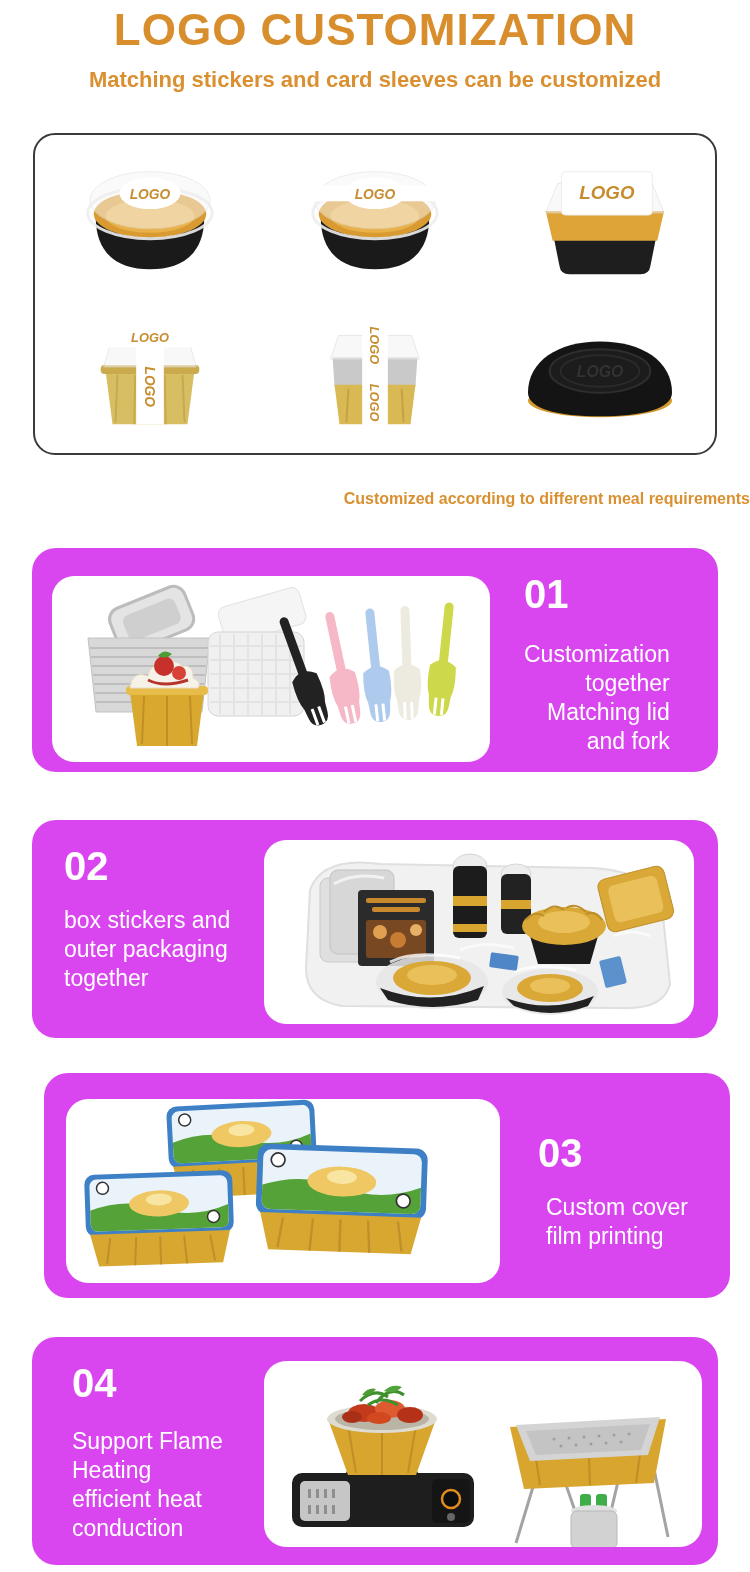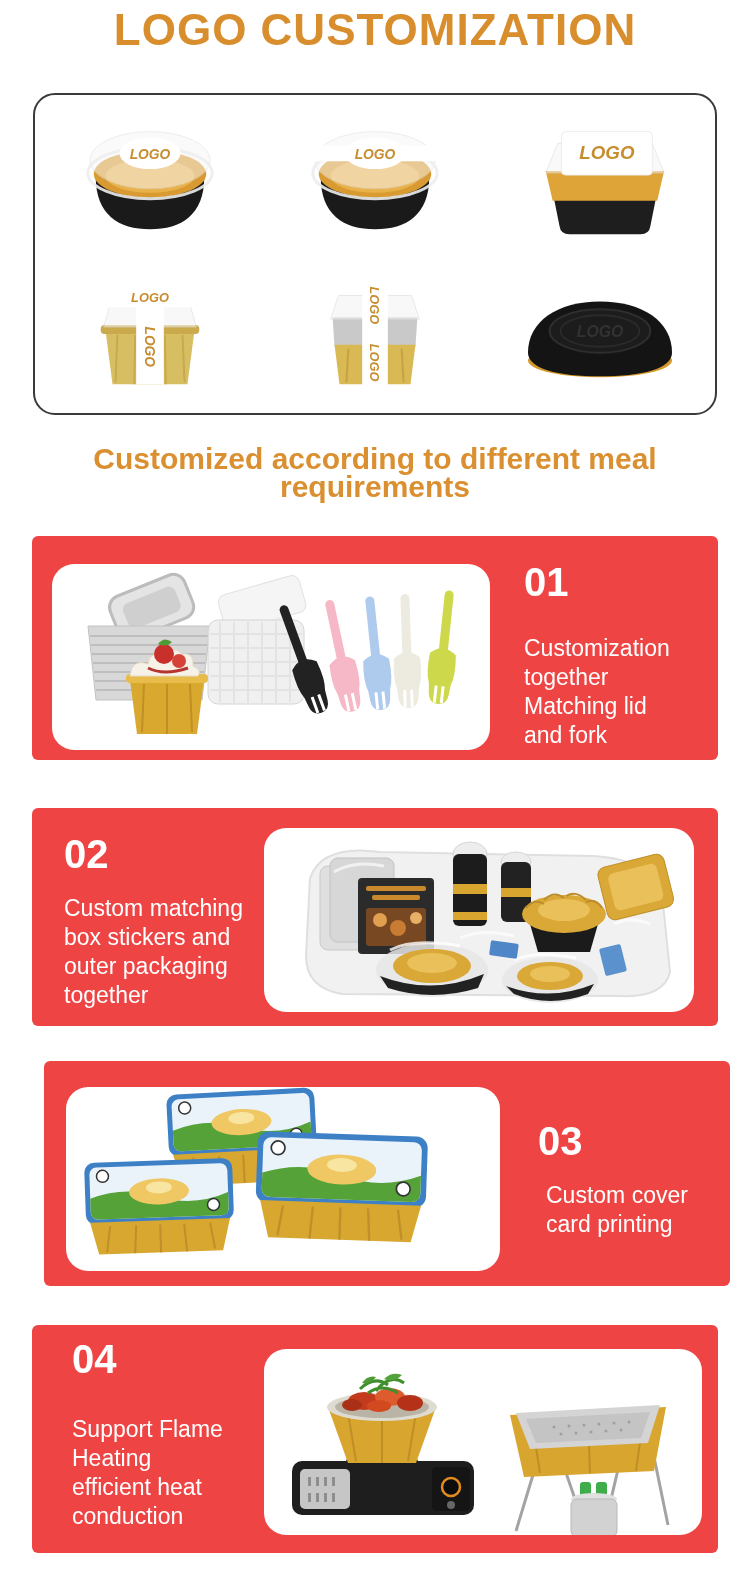--- a/index.html
+++ b/index.html
@@ -2,61 +2,62 @@
 <html><head>
 <meta charset="utf-8">
 <style>
   html,body{margin:0;padding:0;background:#ffffff;}
   .page{position:relative;width:750px;height:1572px;margin:0 auto;background:#ffffff;
         font-family:"Liberation Sans",sans-serif;overflow:hidden;}
 
   .title{margin:6px 0 0;text-align:center;font-size:44px;line-height:48px;font-weight:bold;
          color:#D98E2E;letter-spacing:1px;}
   .subtitle{margin-top:12px;text-align:center;font-size:22px;line-height:28px;font-weight:bold;color:#DA9030;}
-  .mid-subtitle{margin-top:30px;text-align:center;font-size:30px;line-height:28px;font-weight:bold;color:#DA9030;}
+  .mid-subtitle{margin-top:30px;text-align:right;font-size:16px;line-height:28px;font-weight:bold;color:#DA9030;}
 
   .showcase{box-sizing:border-box;margin:39px auto 0;width:684px;height:322px;background:#ffffff;
             border:2px solid #3A3A3A;border-radius:22px;display:grid;
             grid-template-columns:repeat(3,1fr);grid-template-rows:1fr 1fr;
             align-items:center;justify-items:center;padding:7px 2px;}
   .showcase svg{display:block;}
   .logo-txt{font-family:"Liberation Sans",sans-serif;font-weight:bold;font-style:italic;fill:#C78C2E;}
 
-  .feature{position:relative;width:686px;margin:0 auto;background:#ef4444;border-radius:6px;}
+  .feature{position:relative;width:686px;margin:0 auto;background:#d946ef;border-radius:24px;}
   #f1{margin-top:35px;height:224px;}
   #f2{margin-top:48px;height:218px;}
   #f3{margin-top:35px;height:225px;margin-left:44px;}
   #f4{margin-top:39px;height:228px;}
   .panel{position:absolute;background:#ffffff;border-radius:22px;display:flex;
          align-items:center;justify-content:center;overflow:hidden;}
   .num{position:absolute;color:#ffffff;font-size:40px;line-height:44px;font-weight:bold;}
   .lines{position:absolute;color:#ffffff;font-size:23px;line-height:29px;font-weight:400;}
 
   #f1 .panel{left:20px;top:28px;width:438px;height:186px;}
   #f1 .num{left:492px;top:24px;}
-  #f1 .lines{left:492px;top:98px;}
+  #f1 .lines{left:492px;top:92px;text-align:right;}
 
   #f2 .panel{left:232px;top:20px;width:430px;height:184px;}
   #f2 .num{left:32px;top:24px;}
   #f2 .lines{left:32px;top:86px;}
 
   #f3 .panel{left:22px;top:26px;width:434px;height:184px;}
   #f3 .num{left:494px;top:58px;}
   #f3 .lines{left:502px;top:120px;}
 
   #f4 .panel{left:232px;top:24px;width:438px;height:186px;}
-  #f4 .num{left:40px;top:12px;text-align:center;}
+  #f4 .num{left:40px;top:24px;text-align:center;}
   #f4 .lines{left:40px;top:90px;}
 </style>
 </head>
 <body>
 
 <div class="page">
 
   <h1 class="title">LOGO CUSTOMIZATION</h1>
+  <div class="subtitle">Matching stickers and card sleeves can be customized</div>
 
   <div class="showcase">
 
     <div>
       <svg viewBox="0 0 210 150" width="212" height="148">
         <path d="M50,74 C50,112 73,127 105,127 C137,127 160,112 160,74 Z" fill="#1A1A1A"></path>
         <ellipse cx="105" cy="71" rx="57" ry="24" fill="#D99B31"></ellipse>
         <ellipse cx="105" cy="73" rx="45" ry="17" fill="#E9B14A"></ellipse>
         <ellipse cx="105" cy="57" rx="61" ry="29" fill="#F7F7F7" opacity="0.5" stroke="#D8D8D8"></ellipse>
         <ellipse cx="105" cy="70" rx="63" ry="26" fill="none" stroke="#EDEDED" stroke-width="3" opacity="0.9"></ellipse>
@@ -225,21 +226,20 @@
       <div>Customization</div>
       <div>together</div>
       <div>Matching lid</div>
       <div>and fork</div>
     </div>
   </section>
 
   <section class="feature" id="f2">
     <div class="num">02</div>
     <div class="lines">
-      <div>Custom matching</div>
       <div>box stickers and</div>
       <div>outer packaging</div>
       <div>together</div>
     </div>
     <div class="panel">
       <svg viewBox="0 0 430 184" width="430" height="184">
         <path d="M46,50 Q58,16 116,24 L330,28 Q388,32 398,66 L406,144 Q400,170 356,168 L78,166 Q42,160 42,128 Z" fill="#F1F1F1" stroke="#DFDFDF" stroke-width="2"></path>
         <g>
           <rect x="56" y="38" width="68" height="84" rx="8" fill="#DFDFDF" stroke="#C9C9C9"></rect>
           <rect x="66" y="30" width="64" height="84" rx="8" fill="#D7D7D7" stroke="#C2C2C2"></rect>
@@ -351,21 +351,21 @@
             <line x1="74" y1="64" x2="74" y2="92"></line>
               <line x1="98" y1="64" x2="100" y2="92"></line>
             <line x1="124" y1="64" x2="128" y2="90"></line>
           </g>
         </g>
       </svg>
     </div>
     <div class="num">03</div>
     <div class="lines">
       <div>Custom cover</div>
-      <div>card printing</div>
+      <div>film printing</div>
     </div>
   </section>
 
   <section class="feature" id="f4">
     <div class="num">04</div>
     <div class="lines">
       <div>Support Flame</div>
       <div>Heating</div>
       <div>efficient heat</div>
       <div>conduction</div>

